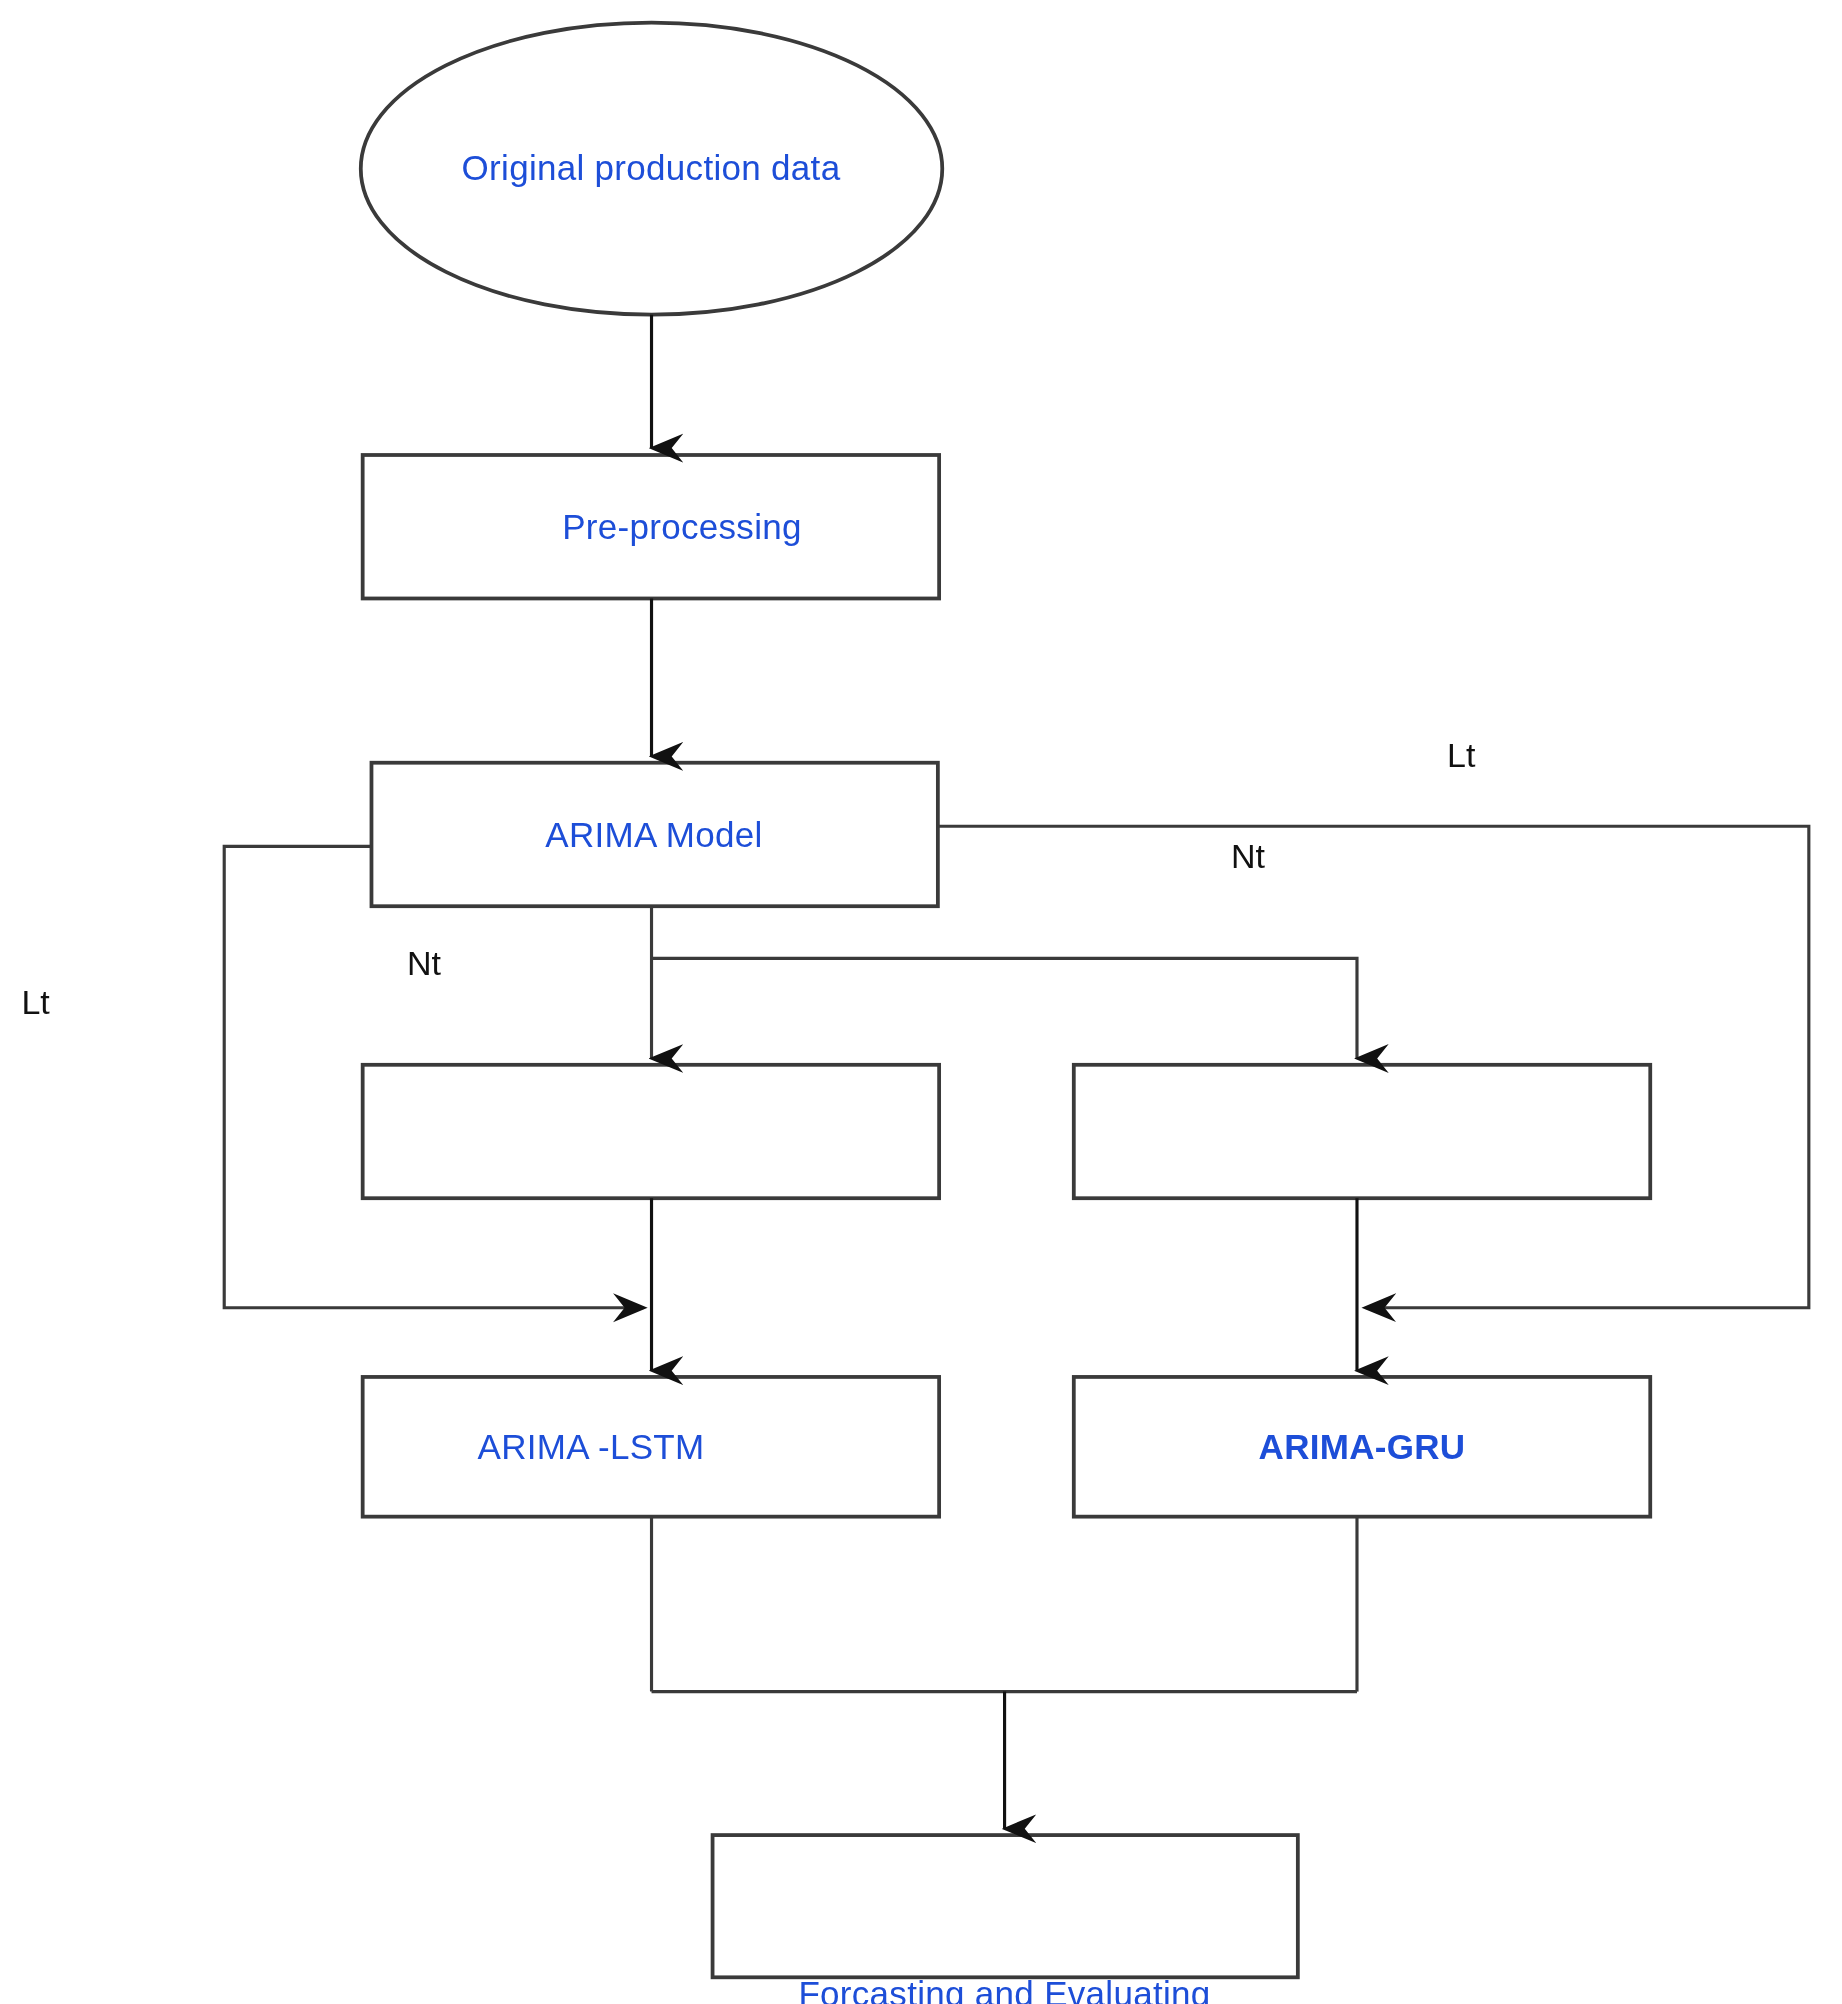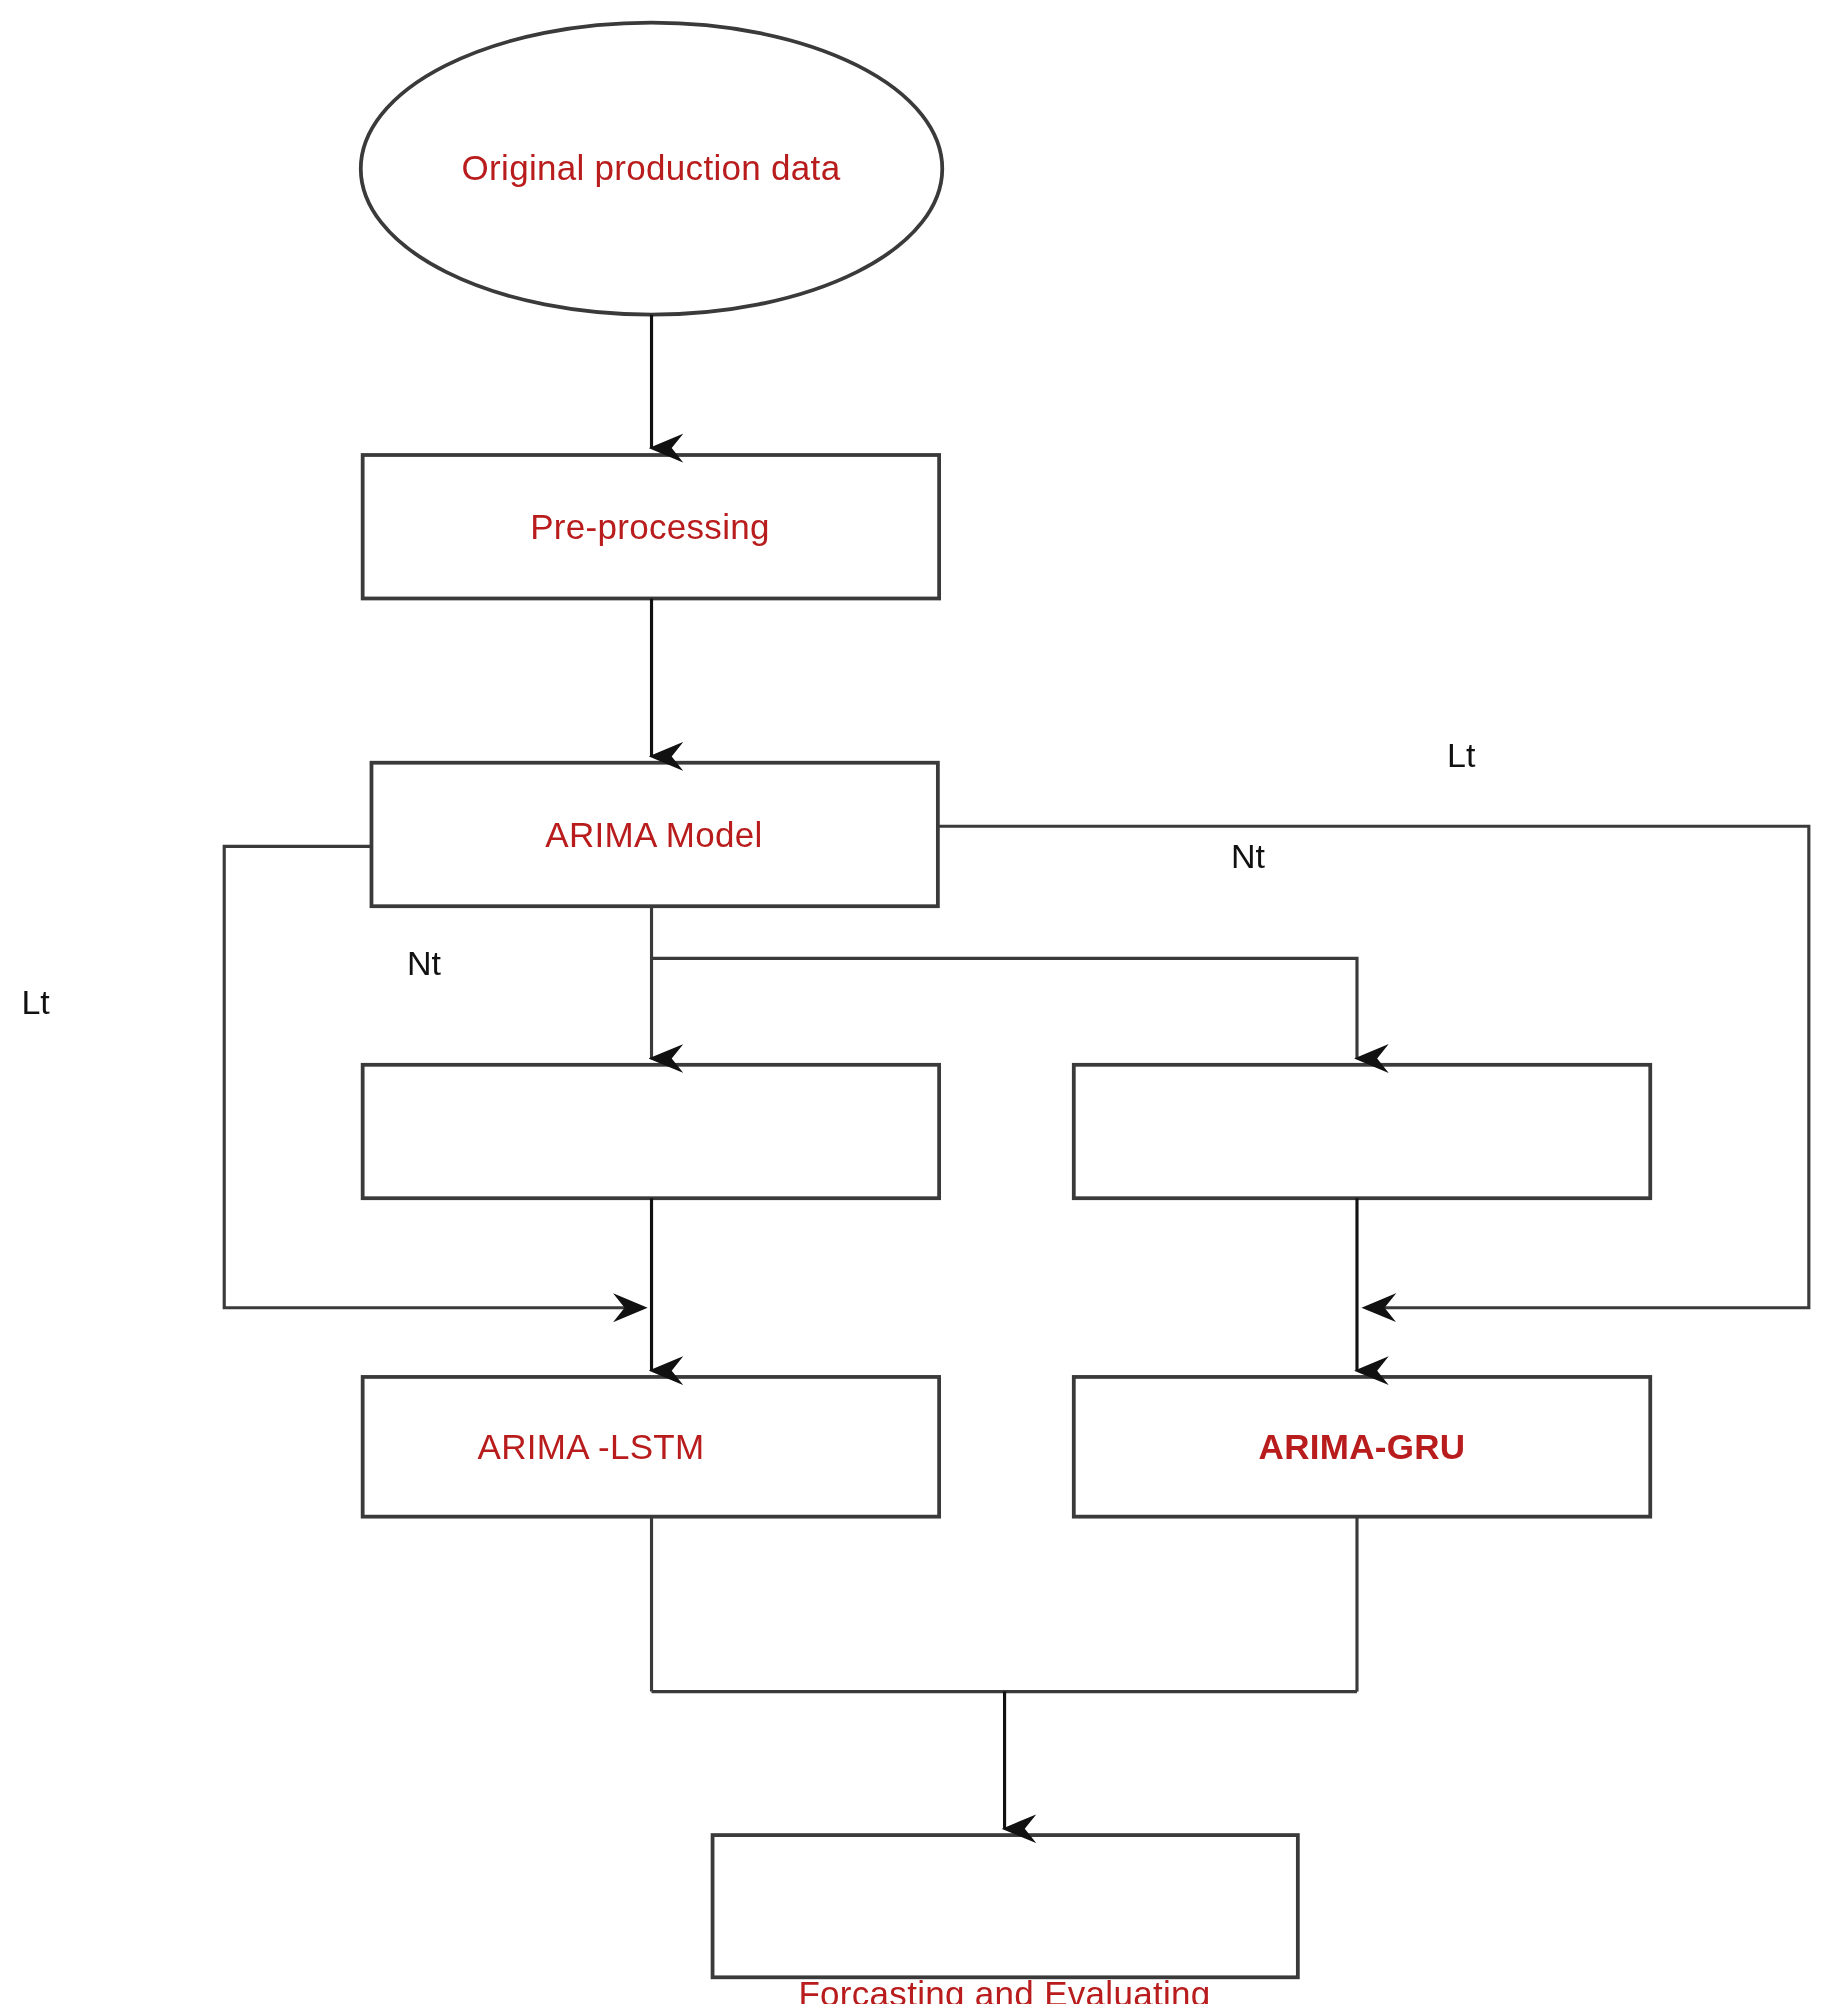--- a/index.html
+++ b/index.html
@@ -10,21 +10,21 @@
     height:2005px;
     background:#ffffff;
     overflow:hidden;
   }
   #flow{position:absolute;left:0;top:0;width:1843px;height:2005px;}
   .node-label{
     position:absolute;
     display:flex;
     align-items:center;
     justify-content:center;
-    color:#b91c1c;
+    color:#1d4ed8;
     font-size:35px;
     letter-spacing:0.3px;
     white-space:nowrap;
     pointer-events:none;
   }
   .node-label.bold{font-weight:bold;}
   .edge-label{
     position:absolute;
     color:#111111;
     font-size:34px;
@@ -83,21 +83,21 @@
 
     <path d="M 2156 2410 L 2156 2688" fill="none" stroke="#3a3a3a" stroke-width="5"></path>
 
     <path d="M 1035 2688 L 2156 2688" fill="none" stroke="#3a3a3a" stroke-width="5"></path>
 
     <path d="M 1596 2688 L 1596 2906" fill="none" stroke="#111111" stroke-width="5" marker-end="url(#arrow-down)"></path>
   </svg>
 
   <div class="node-label" style="left:362px;top:99px;width:578px;height:138px;">Original production data</div>
 
-  <div class="node-label" style="left:362px;top:455px;width:576px;height:143px;">Pre-processing</div>
+  <div class="node-label" style="left:362px;top:455px;width:576px;height:143px;padding-left:32px;">Pre-processing</div>
 
   <div class="node-label" style="left:371px;top:763px;width:566px;height:143px;">ARIMA Model</div>
 
 
 
   <div class="node-label" style="left:359px;top:1377px;width:464px;height:140px;text-align:center;">ARIMA -LSTM</div>
 
   <div class="node-label bold" style="left:1074px;top:1377px;width:576px;height:140px;">ARIMA-GRU</div>
 
   <div class="node-label" style="left:712px;top:1923px;width:585px;height:142px;">Forcasting and Evaluating</div>

